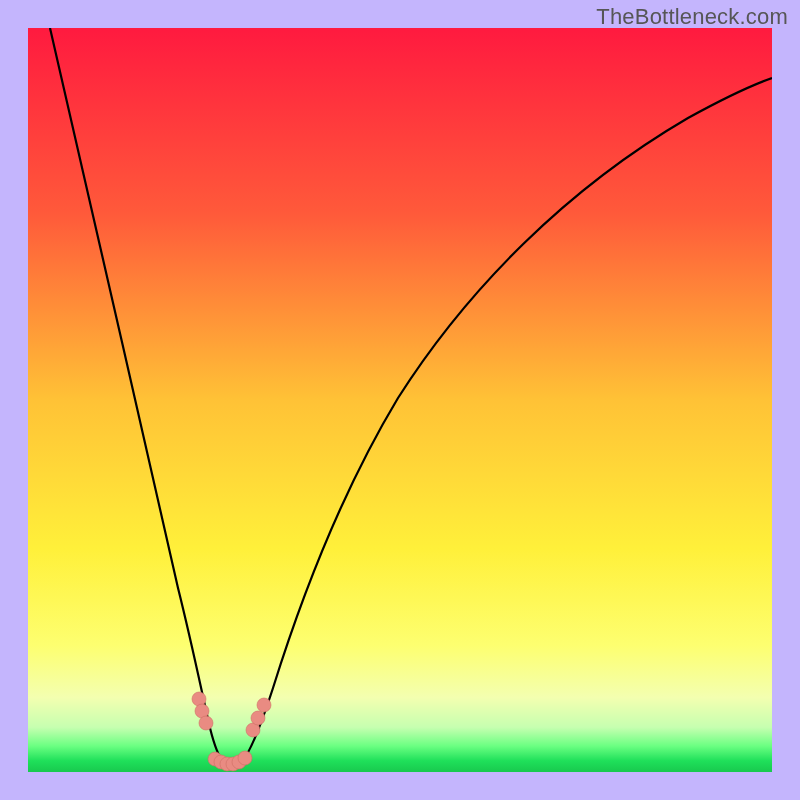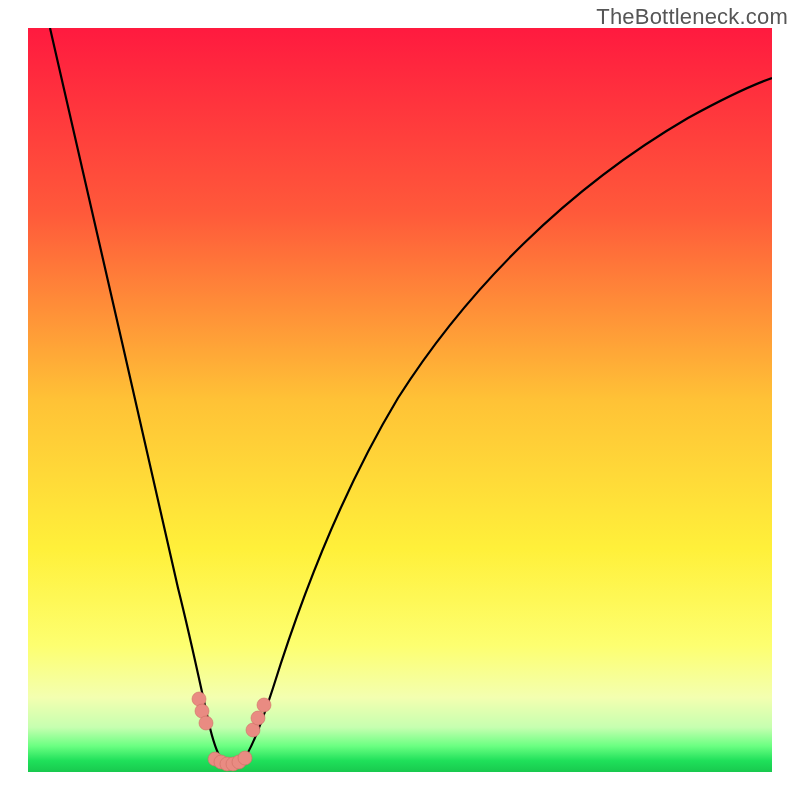--- a/index.html
+++ b/index.html
@@ -1,21 +1,21 @@
 <!DOCTYPE html>
 <html><head>
 <meta charset="utf-8">
 <style>
   * { margin: 0; padding: 0; box-sizing: border-box; }
   html, body { width: 800px; height: 800px; overflow: hidden; background: #000; }
   .frame {
     position: absolute;
     top: 0; left: 0;
     width: 800px; height: 800px;
-    background: #ffffff;
+    background: #c4b5fd;
   }
   .plot {
     position: absolute;
     left: 28px;
     top: 28px;
     width: 744px;
     height: 744px;
     overflow: hidden;
   }
   .gradient {

